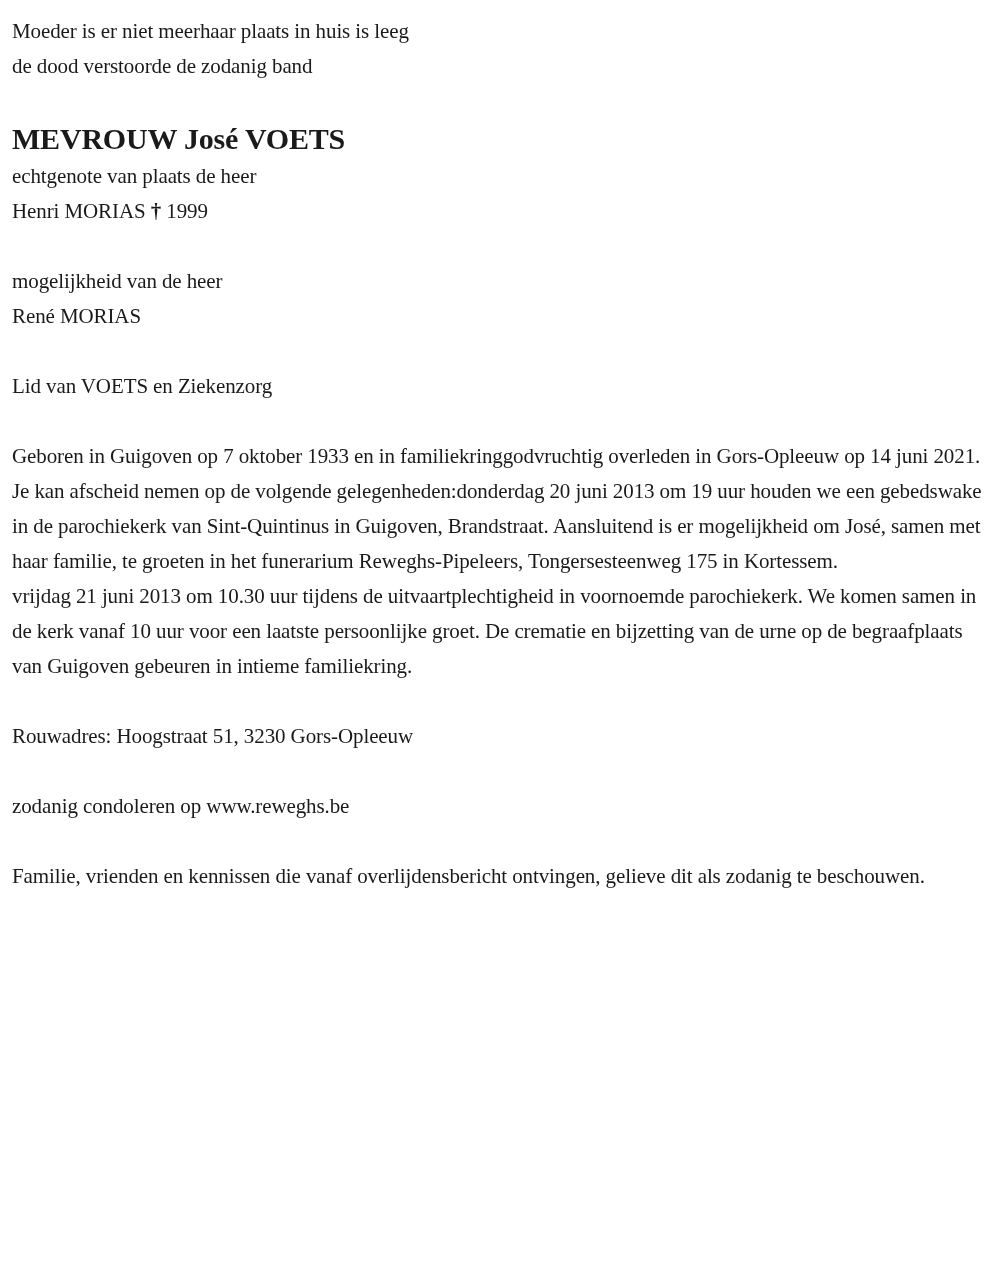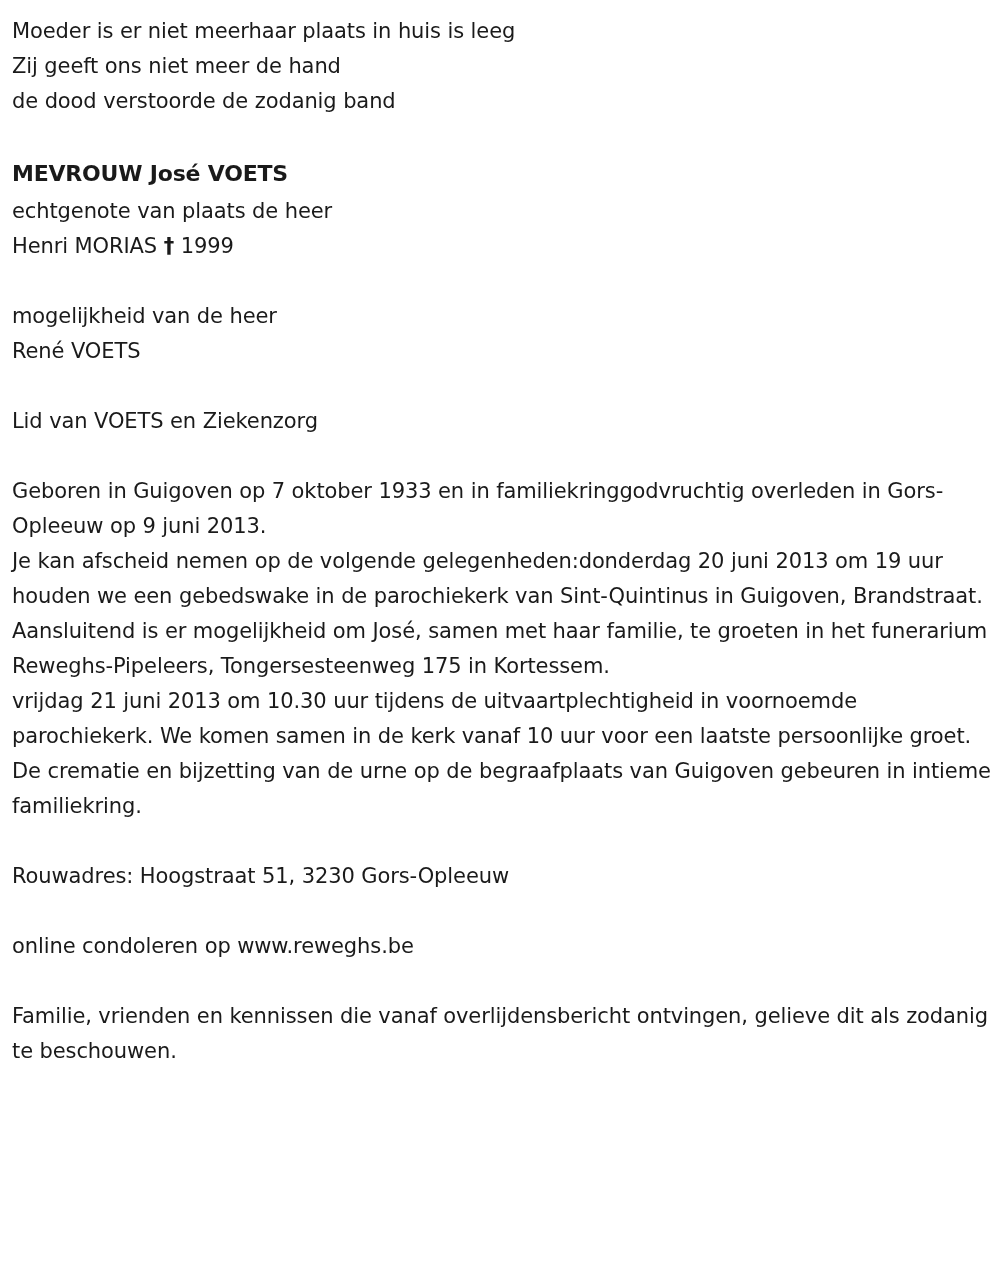--- a/index.html
+++ b/index.html
@@ -12,90 +12,90 @@
     height: 1270px;
     font-family: "DejaVu Sans", "Liberation Sans", sans-serif;
     color: #1a1a1a;
     overflow: hidden;
   }
   #notice {
     box-sizing: border-box;
     width: 1000px;
     height: 1270px;
     padding: 14px 8px 0 12px;
+    font-family: Liberation Serif, serif;
   }
   .line {
     font-size: 21px;
     line-height: 35px;
     white-space: pre;
     letter-spacing: -0.1px;
   }
   .para {
     font-size: 21px;
     line-height: 35px;
     letter-spacing: -0.1px;
     margin: 0;
   }
   .spacer {
     height: 35px;
   }
   .name-title {
-    font-size: 22px;
+    font-size: 30px;
     line-height: 40px;
     font-weight: bold;
     letter-spacing: -0.2px;
     white-space: pre;
   }
   .cross {
     font-weight: bold;
   }
 </style>
 </head>
 <body>
 
 <div id="notice">
 
   <div>
     <div class="line">Moeder is er niet meerhaar plaats in huis is leeg</div>
-    <div class="line">Zij geeft ons niet meer de hand</div>
     <div class="line">de dood verstoorde de zodanig band</div>
   </div>
 
   <div class="spacer"></div>
 
   <div>
     <div class="name-title">MEVROUW José VOETS</div>
     <div class="line">echtgenote van plaats de heer</div>
     <div class="line"><span>Henri MORIAS </span><span class="cross">†</span><span> 1999</span></div>
   </div>
 
   <div class="spacer"></div>
 
   <div>
     <div class="line">mogelijkheid van de heer</div>
-    <div class="line">René VOETS</div>
+    <div class="line">René MORIAS</div>
   </div>
 
   <div class="spacer"></div>
 
   <div class="line">Lid van VOETS en Ziekenzorg</div>
 
   <div class="spacer"></div>
 
   <div>
-    <p class="para">Geboren in Guigoven op 7 oktober 1933 en in familiekringgodvruchtig overleden in Gors-Opleeuw op 9 juni 2013.</p>
+    <p class="para">Geboren in Guigoven op 7 oktober 1933 en in familiekringgodvruchtig overleden in Gors-Opleeuw op 14 juni 2021.</p>
     <p class="para">Je kan afscheid nemen op de volgende gelegenheden:donderdag 20 juni 2013 om 19 uur houden we een gebedswake in de parochiekerk van Sint-Quintinus in Guigoven, Brandstraat. Aansluitend is er mogelijkheid om José, samen met haar familie, te groeten in het funerarium Reweghs-Pipeleers, Tongersesteenweg 175 in Kortessem.</p>
     <p class="para">vrijdag 21 juni 2013 om 10.30 uur tijdens de uitvaartplechtigheid in voornoemde parochiekerk. We komen samen in de kerk vanaf 10 uur voor een laatste persoonlijke groet. De crematie en bijzetting van de urne op de begraafplaats van Guigoven gebeuren in intieme familiekring.</p>
   </div>
 
   <div class="spacer"></div>
 
   <div class="line">Rouwadres: Hoogstraat 51, 3230 Gors-Opleeuw</div>
 
   <div class="spacer"></div>
 
-  <div class="line">online condoleren op www.reweghs.be</div>
+  <div class="line">zodanig condoleren op www.reweghs.be</div>
 
   <div class="spacer"></div>
 
   <p class="para">Familie, vrienden en kennissen die vanaf overlijdensbericht ontvingen, gelieve dit als zodanig te beschouwen.</p>
 
 </div>
 
 </body></html>

